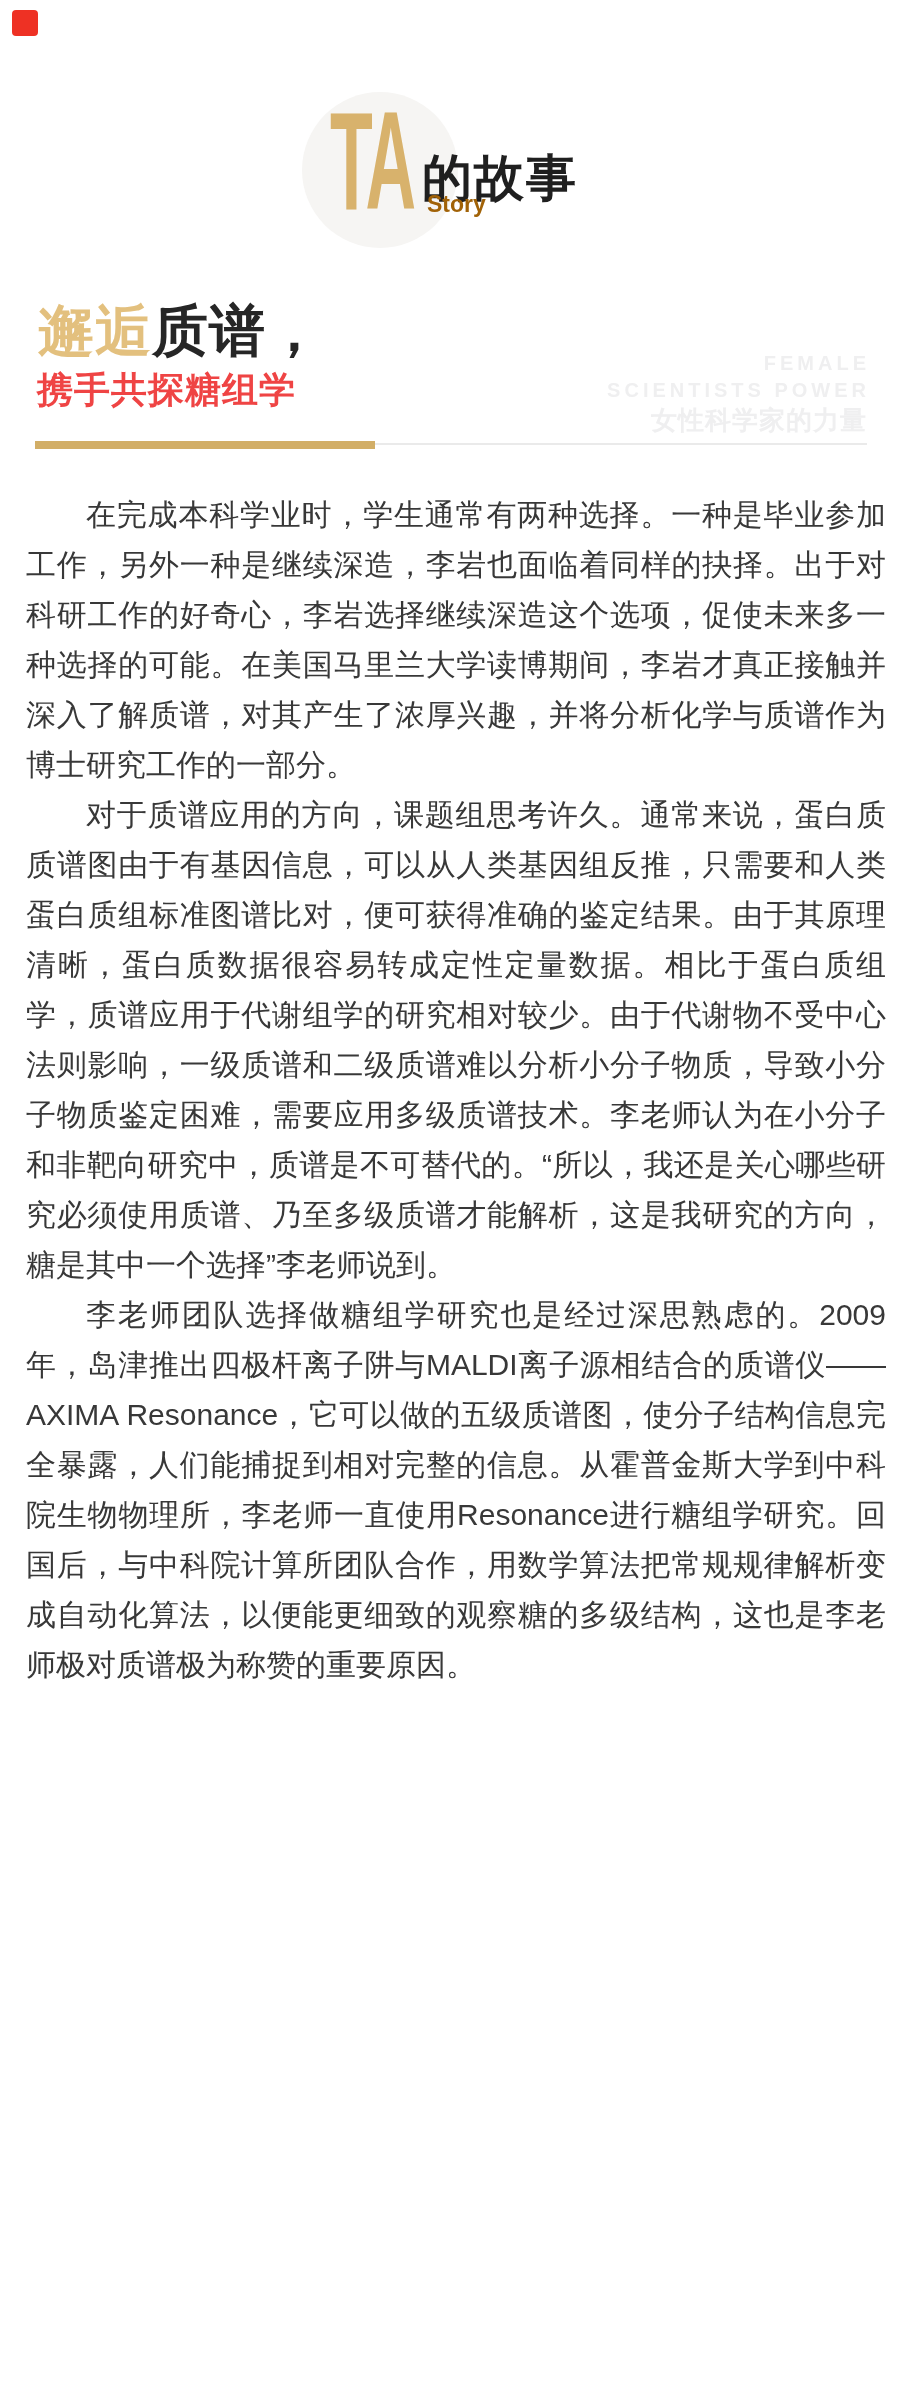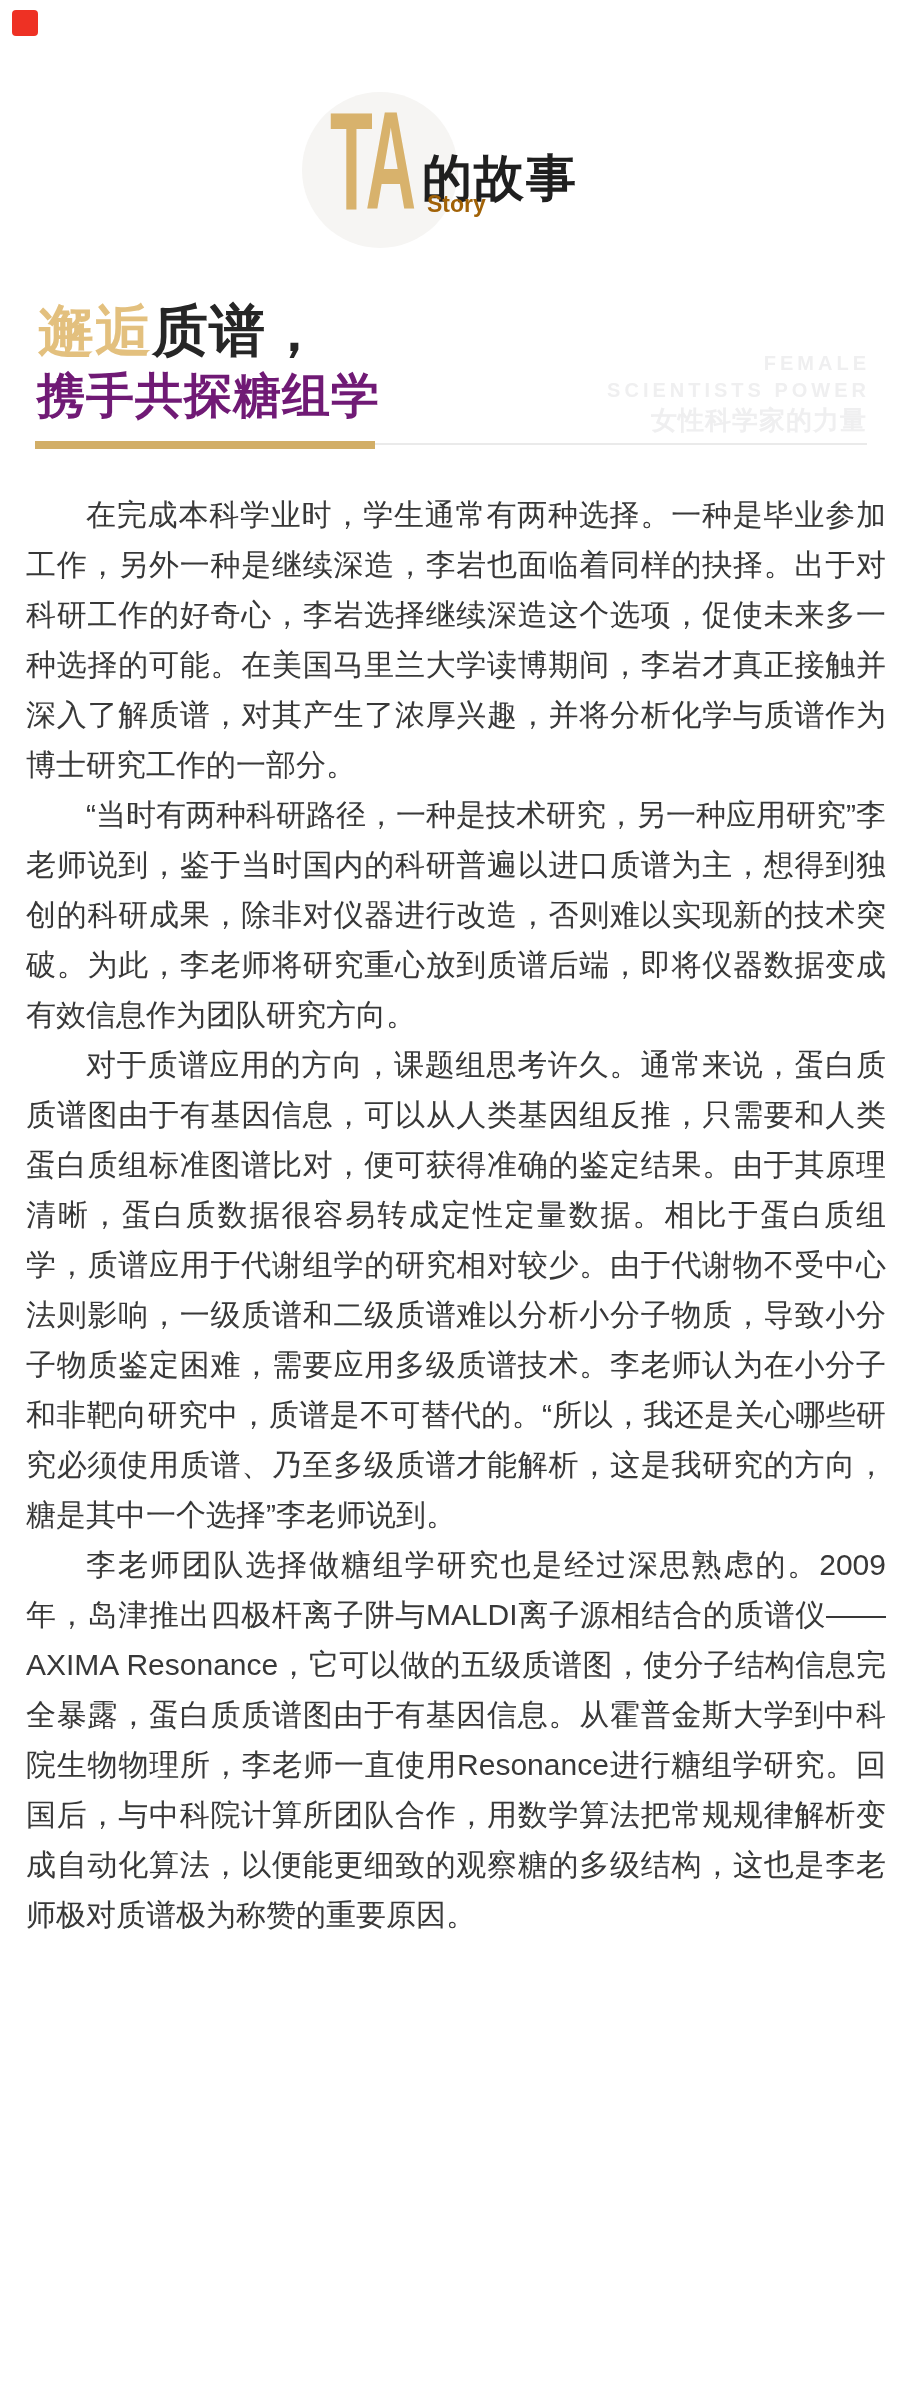--- a/index.html
+++ b/index.html
@@ -95,24 +95,24 @@
     letter-spacing:1px;
     color:#262626;
     white-space:nowrap;
   }
   .h-line1 .accent{color:#e3c07e;}
   .h-line2{
     position:absolute;
     left:37px; top:372px;
     font-family:"Liberation Serif","DejaVu Serif",serif;
     font-weight:900;
-    font-size:48px;
+    font-size:36px;
     line-height:1;
     letter-spacing:1px;
-    color:#701a75;
+    color:#ef4444;
     white-space:nowrap;
   }
   .divider-gold{
     position:absolute;
     left:35px; top:441px;
     width:340px; height:8px;
     background:#d2ae67;
   }
   .divider-thin{
     position:absolute;
@@ -159,18 +159,17 @@
   <h1 style="margin:0;font-weight:normal;">
     <div class="h-line1"><span class="accent">邂逅</span><span>质谱，</span></div>
     <div class="h-line2">携手共探糖组学</div>
   </h1>
 
   <div class="divider-gold"></div>
   <div class="divider-thin"></div>
 
   <main class="article">
     <p>在完成本科学业时，学生通常有两种选择。一种是毕业参加工作，另外一种是继续深造，李岩也面临着同样的抉择。出于对科研工作的好奇心，李岩选择继续深造这个选项，促使未来多一种选择的可能。在美国马里兰大学读博期间，李岩才真正接触并深入了解质谱，对其产生了浓厚兴趣，并将分析化学与质谱作为博士研究工作的一部分。</p>
-    <p>“当时有两种科研路径，一种是技术研究，另一种应用研究”李老师说到，鉴于当时国内的科研普遍以进口质谱为主，想得到独创的科研成果，除非对仪器进行改造，否则难以实现新的技术突破。为此，李老师将研究重心放到质谱后端，即将仪器数据变成有效信息作为团队研究方向。</p>
     <p>对于质谱应用的方向，课题组思考许久。通常来说，蛋白质质谱图由于有基因信息，可以从人类基因组反推，只需要和人类蛋白质组标准图谱比对，便可获得准确的鉴定结果。由于其原理清晰，蛋白质数据很容易转成定性定量数据。相比于蛋白质组学，质谱应用于代谢组学的研究相对较少。由于代谢物不受中心法则影响，一级质谱和二级质谱难以分析小分子物质，导致小分子物质鉴定困难，需要应用多级质谱技术。李老师认为在小分子和非靶向研究中，质谱是不可替代的。“所以，我还是关心哪些研究必须使用质谱、乃至多级质谱才能解析，这是我研究的方向，糖是其中一个选择”李老师说到。</p>
-    <p>李老师团队选择做糖组学研究也是经过深思熟虑的。2009年，岛津推出四极杆离子阱与MALDI离子源相结合的质谱仪——AXIMA Resonance，它可以做的五级质谱图，使分子结构信息完全暴露，蛋白质质谱图由于有基因信息。从霍普金斯大学到中科院生物物理所，李老师一直使用Resonance进行糖组学研究。回国后，与中科院计算所团队合作，用数学算法把常规规律解析变成自动化算法，以便能更细致的观察糖的多级结构，这也是李老师极对质谱极为称赞的重要原因。</p>
+    <p>李老师团队选择做糖组学研究也是经过深思熟虑的。2009年，岛津推出四极杆离子阱与MALDI离子源相结合的质谱仪——AXIMA Resonance，它可以做的五级质谱图，使分子结构信息完全暴露，人们能捕捉到相对完整的信息。从霍普金斯大学到中科院生物物理所，李老师一直使用Resonance进行糖组学研究。回国后，与中科院计算所团队合作，用数学算法把常规规律解析变成自动化算法，以便能更细致的观察糖的多级结构，这也是李老师极对质谱极为称赞的重要原因。</p>
   </main>
 
 </div>
 
 </body></html>

